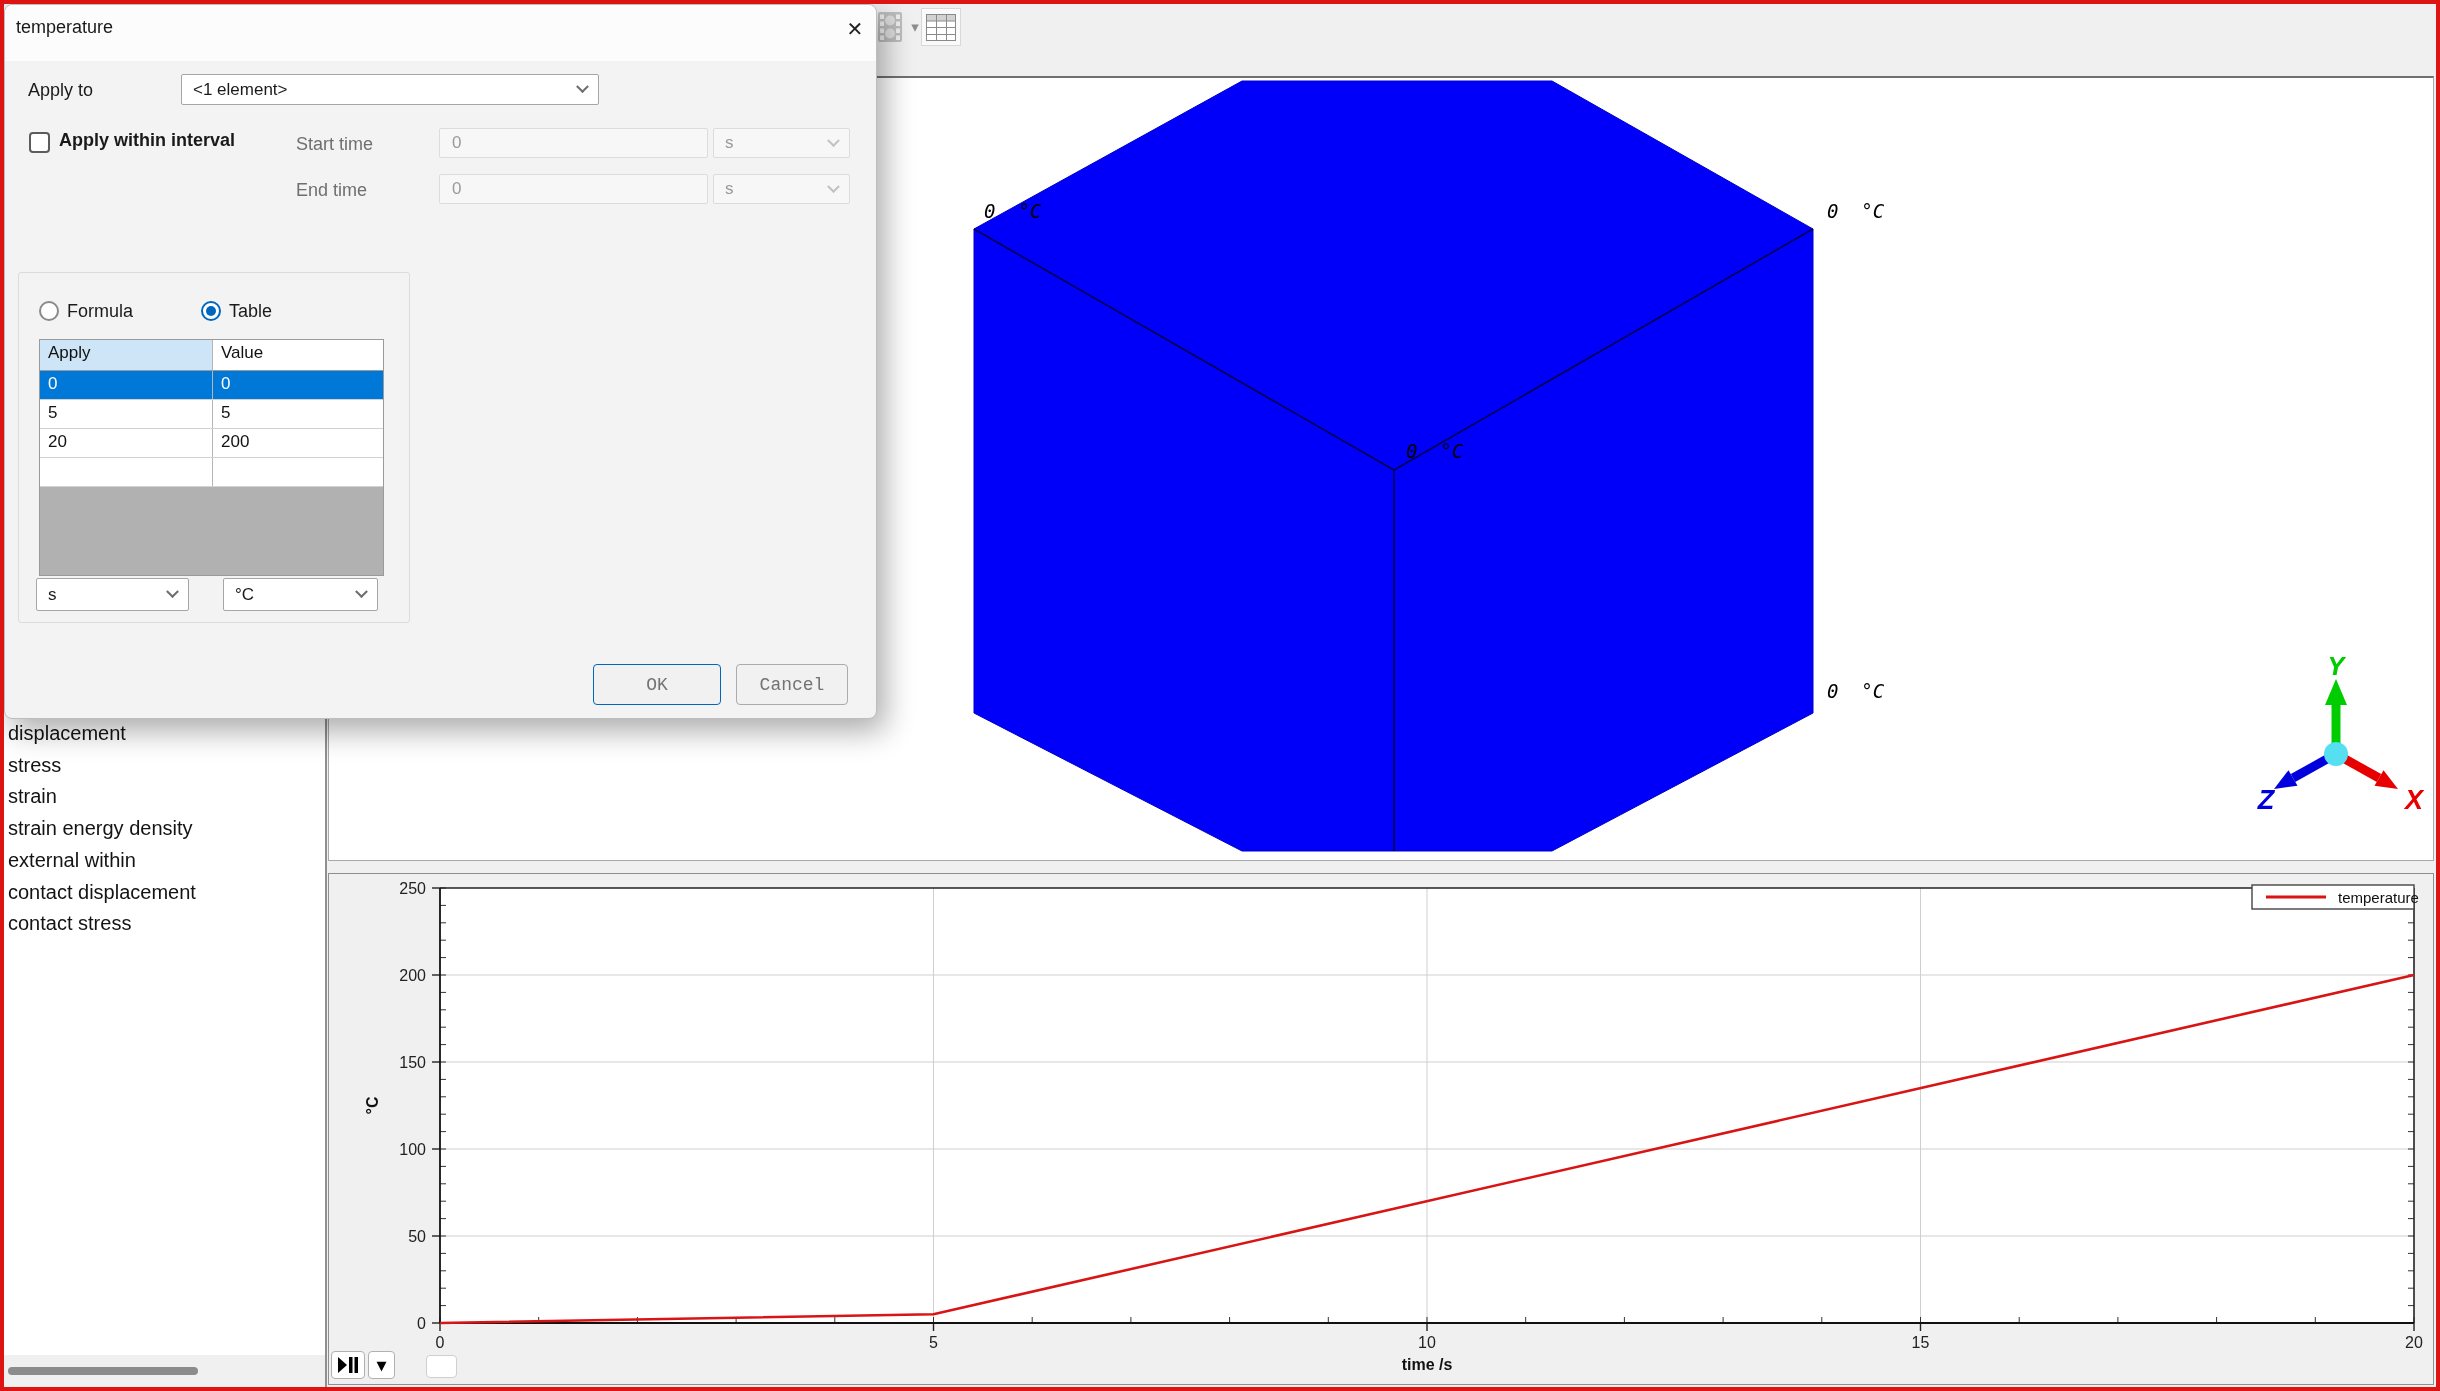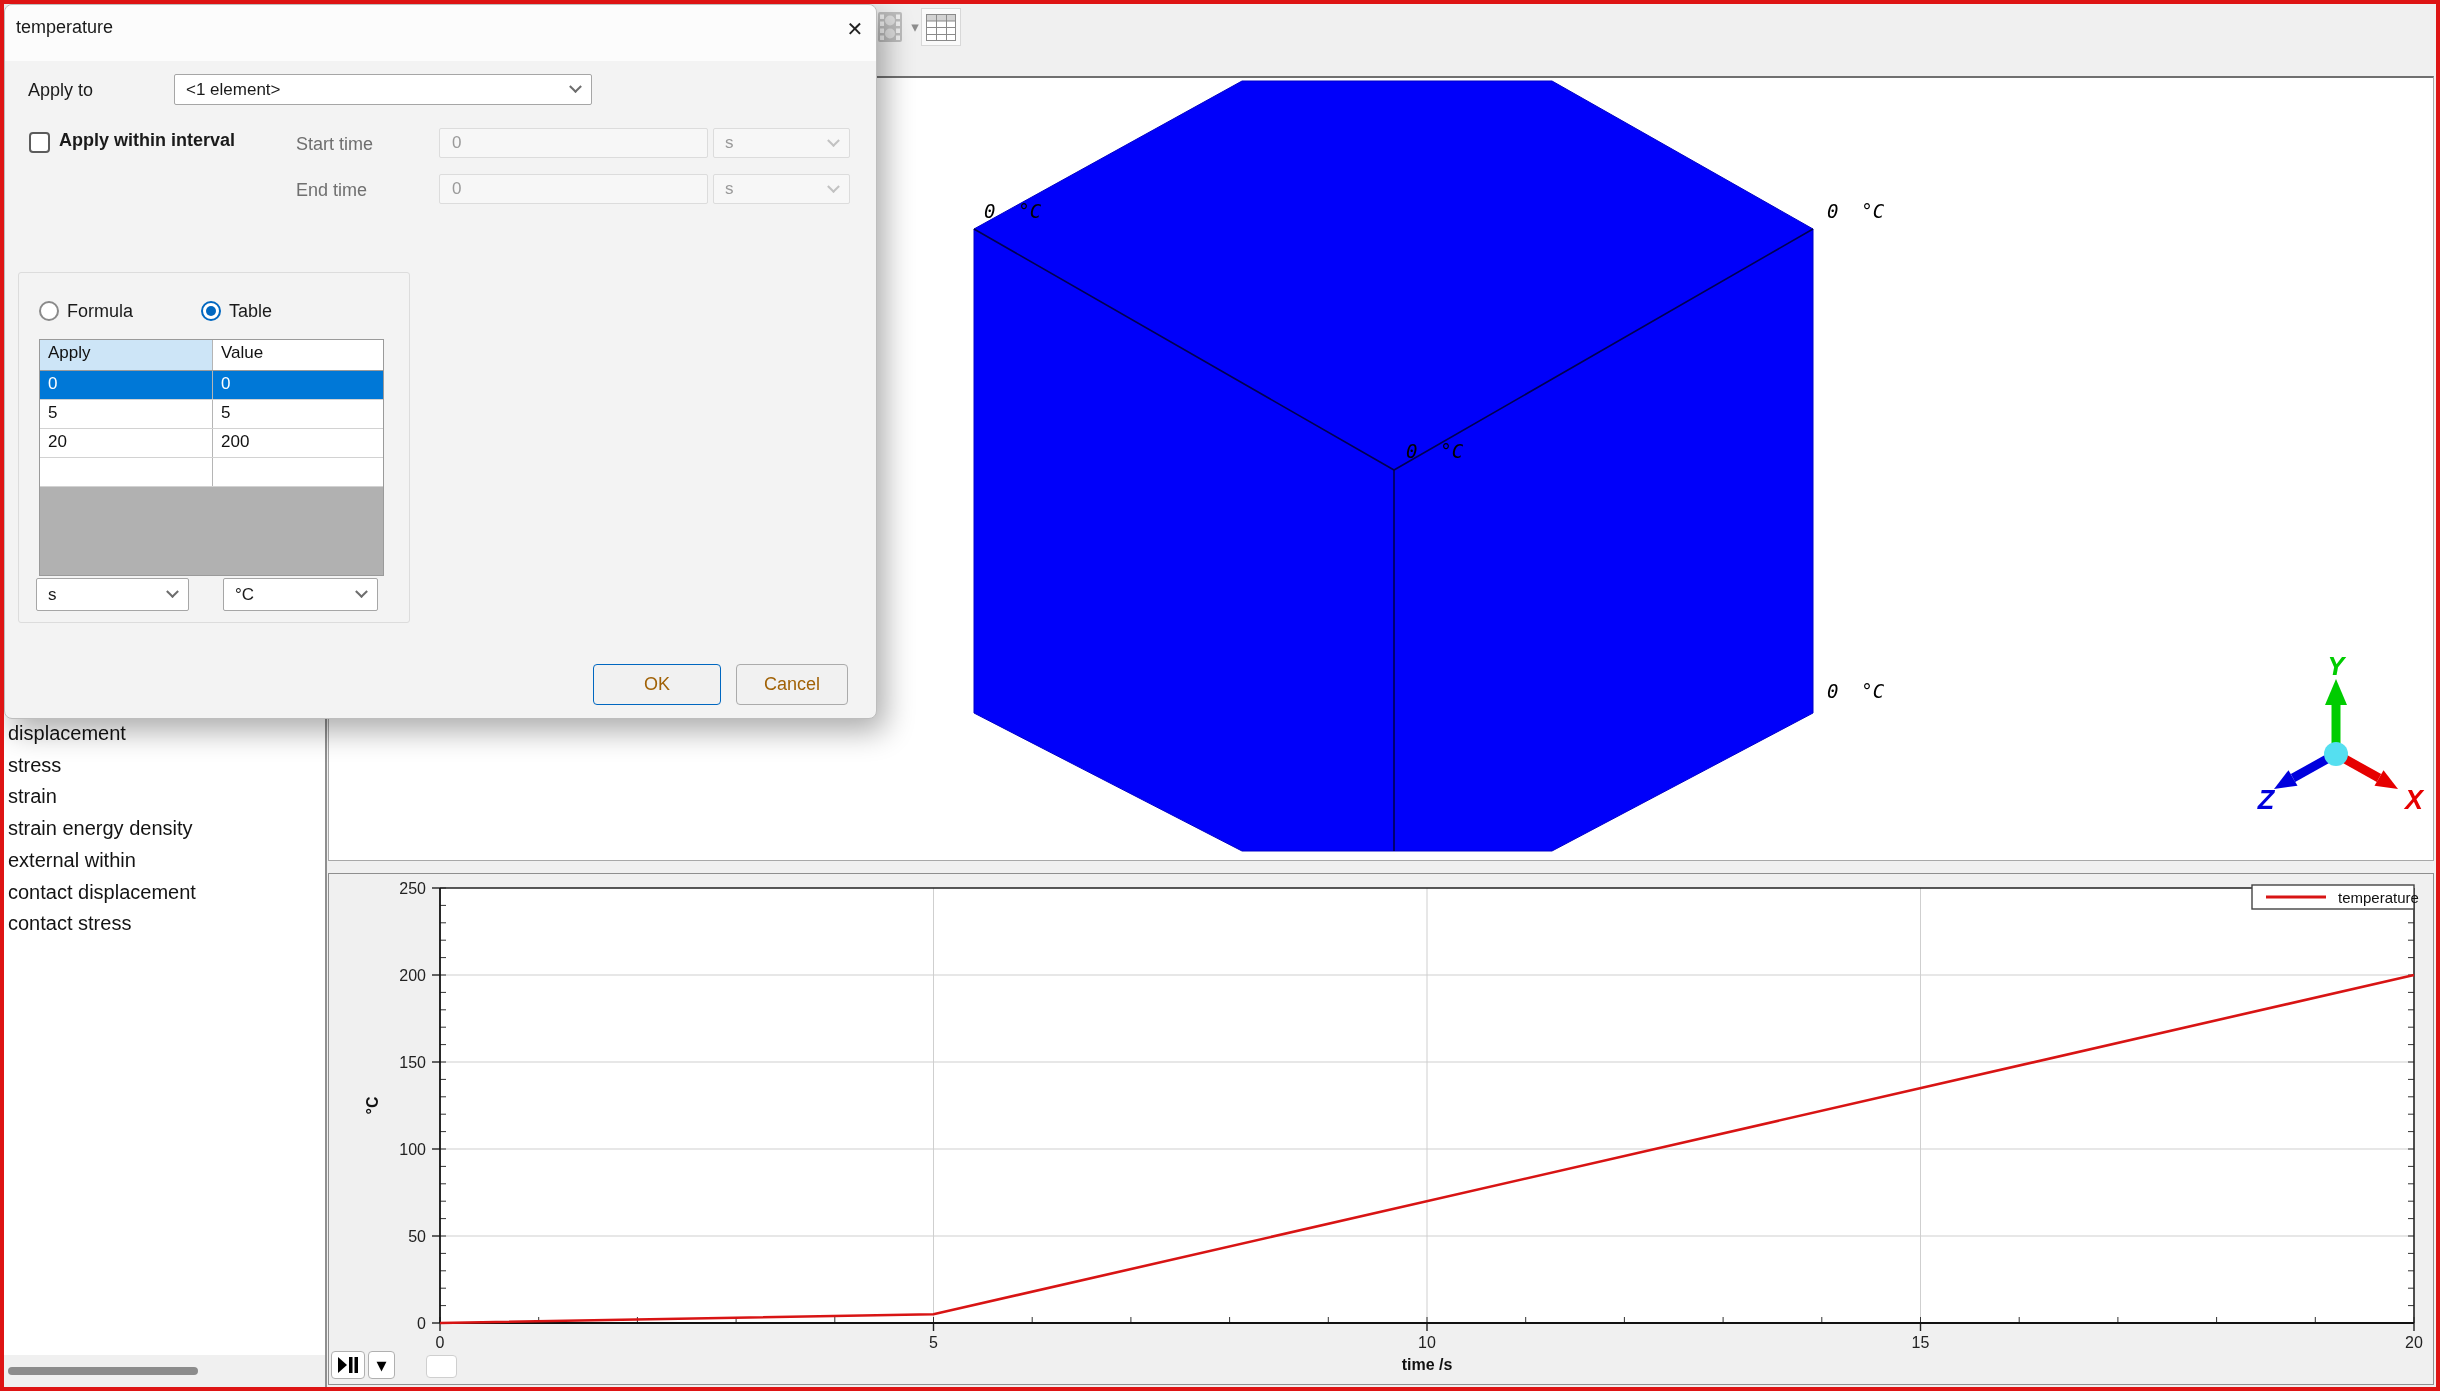--- a/index.html
+++ b/index.html
@@ -57,21 +57,21 @@
   #value-table { position:absolute; left:20px; top:66px; width:345px; height:237px; background:#b1b1b1; border:1px solid #9a9a9a; }
   .vt-row { display:flex; height:29px; background:#fff; border-bottom:1px solid #d2d2d2; }
   .vt-row.header { height:31px; border-bottom:1px solid #9a9a9a; }
   .vt-cell { width:173px; font-size:17px; color:#111; padding:3px 0 0 8px; border-right:1px solid #b5b5b5; overflow:hidden; }
   .vt-cell:last-child { border-right:none; width:170px; }
   .vt-row.header .vt-cell { background:#cde5f7; font-size:17px; }
   .vt-row.header .vt-cell:last-child { background:#fff; }
   .vt-row.selected { background:#0078d7; }
   .vt-row.selected .vt-cell { color:#fff; }
   .unit-select { font-size:17px; }
-  .btn { position:absolute; height:41px; background:#f1f1f1; border:1px solid #ababab; border-radius:4px; font-size:18px; color:#a16207; display:flex; align-items:center; justify-content:center; cursor:default; }
+  .btn { position:absolute; height:41px; background:#f1f1f1; border:1px solid #ababab; border-radius:4px; font-size:18px; color:#737373; display:flex; align-items:center; justify-content:center; cursor:default;font-family:Liberation Mono, monospace; }
   .btn.primary { border:1px solid #0067c0; }
 </style>
 </head>
 <body>
 
 <div id="stage">
 
   <div id="toolbar" class="abs">
     <div class="tool-btn" style="left:865px;top:2px;width:42px;height:42px;">
       <svg width="30" height="32" viewBox="0 0 30 32">
@@ -273,21 +273,21 @@
     </div>
     <div id="frame-box" style="left:97px;top:481px;width:31px;height:23px;"></div>
   </div>
 
   <div id="dialog" class="abs">
     <div id="dialog-titlebar"></div>
     <div id="dialog-title">temperature</div>
     <div id="dialog-close">✕</div>
 
     <div class="dlg-label" style="left:23px;top:75px;">Apply to</div>
-    <div class="select" style="left:169px;top:69px;width:418px;height:31px;">
+    <div class="select" style="left:176px;top:69px;width:418px;height:31px;">
       <span>&lt;1 element&gt;</span>
       <span class="chev"></span>
     </div>
 
     <div class="checkbox" style="left:24px;top:127px;"></div>
     <div class="dlg-label" style="left:54px;top:125px;font-weight:bold;">Apply within interval</div>
 
     <div class="dlg-label dim" style="left:291px;top:129px;">Start time</div>
     <input class="txt-input" style="left: 434px; top: 123px; width: 269px; height: 30px;" disabled="" value="0">
     <div class="select disabled" style="left:708px;top:123px;width:137px;height:30px;">

